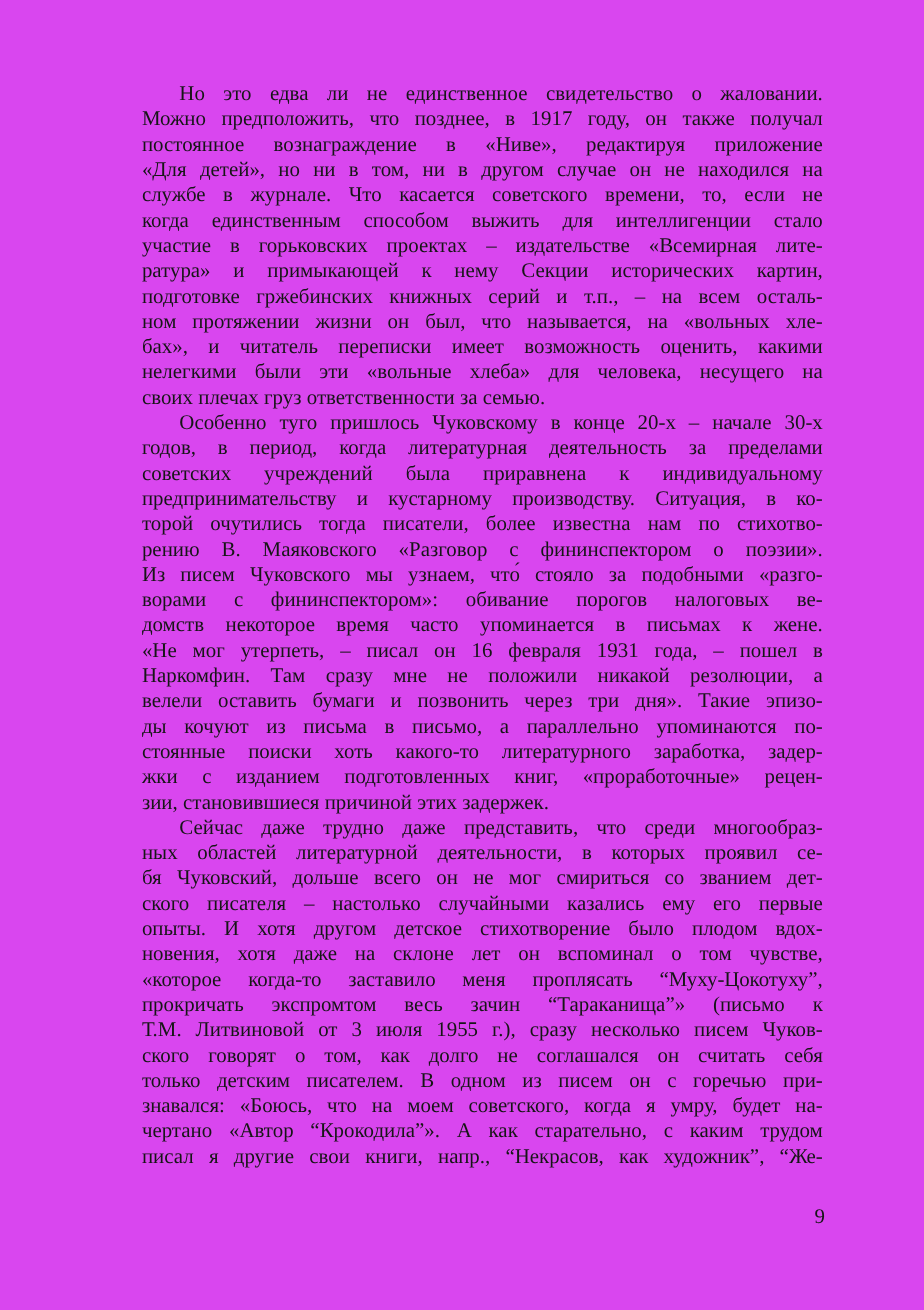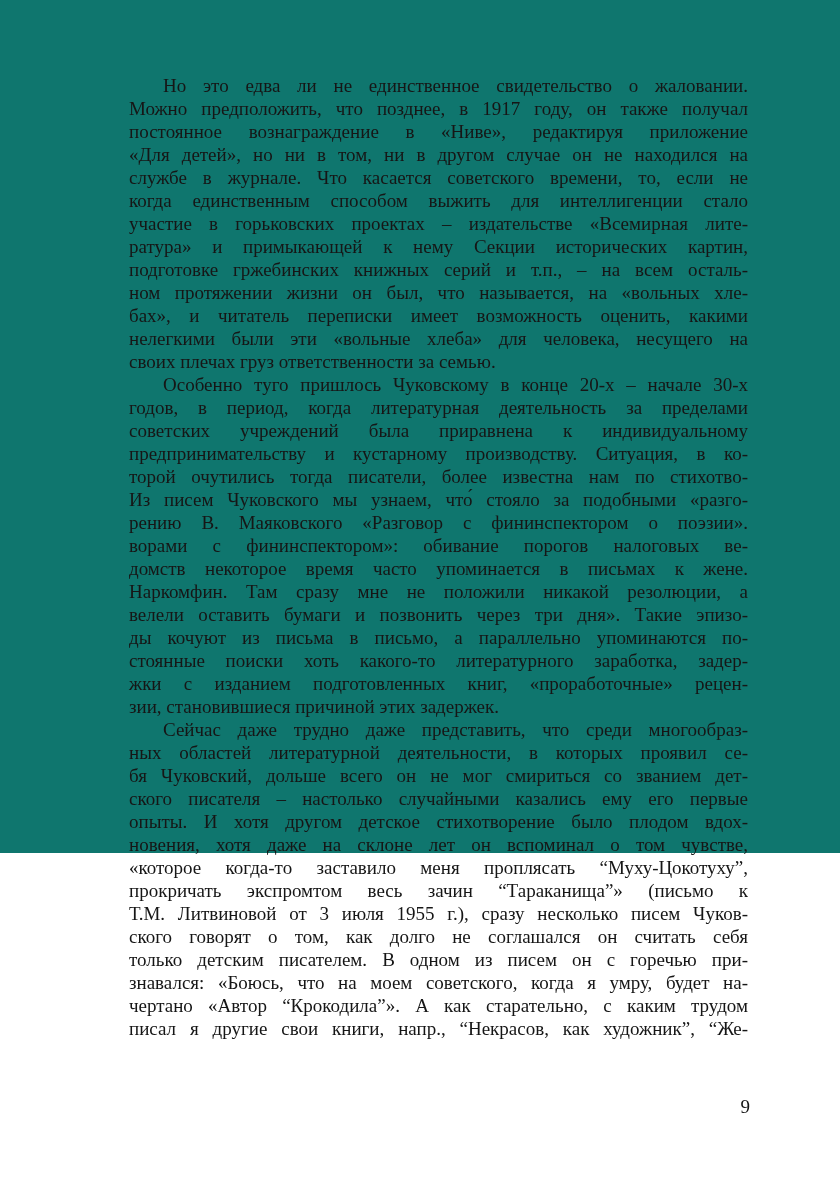--- a/index.html
+++ b/index.html
@@ -13,22 +13,22 @@
       position: relative;
       overflow: hidden;
       font-family: "Liberation Serif", serif;
       color: #161616;
     }
     .page {
       position: absolute;
       left: 0;
       top: 0;
       width: 840px;
-      height: 853px;
-      background: #0f766e;
+      height: 1191px;
+      background: #d946ef;
     }
     .text-block {
       position: absolute;
       left: 129px;
       top: 74px;
       width: 619px;
       font-size: 19px;
       line-height: 23px;
     }
     .para {
@@ -81,24 +81,25 @@
       <div class="ln">нелегкими были эти «вольные хлеба» для человека, несущего на</div>
       <div class="ln last">своих плечах груз ответственности за семью.</div>
     </div>
 
     <div class="para">
       <div class="ln first">Особенно туго пришлось Чуковскому в конце 20-х – начале 30-х</div>
       <div class="ln">годов, в период, когда литературная деятельность за пределами</div>
       <div class="ln">советских учреждений была приравнена к индивидуальному</div>
       <div class="ln">предпринимательству и кустарному производству. Ситуация, в ко-</div>
       <div class="ln">торой очутились тогда писатели, более известна нам по стихотво-</div>
+      <div class="ln">рению В. Маяковского «Разговор с фининспектором о поэзии».</div>
       <div class="ln">Из писем Чуковского мы узнаем, что́ стояло за подобными «разго-</div>
-      <div class="ln">рению В. Маяковского «Разговор с фининспектором о поэзии».</div>
       <div class="ln">ворами с фининспектором»: обивание порогов налоговых ве-</div>
       <div class="ln">домств некоторое время часто упоминается в письмах к жене.</div>
+      <div class="ln">«Не мог утерпеть, – писал он 16 февраля 1931 года, – пошел в</div>
       <div class="ln">Наркомфин. Там сразу мне не положили никакой резолюции, а</div>
       <div class="ln">велели оставить бумаги и позвонить через три дня». Такие эпизо-</div>
       <div class="ln">ды кочуют из письма в письмо, а параллельно упоминаются по-</div>
       <div class="ln">стоянные поиски хоть какого-то литературного заработка, задер-</div>
       <div class="ln">жки с изданием подготовленных книг, «проработочные» рецен-</div>
       <div class="ln last">зии, становившиеся причиной этих задержек.</div>
     </div>
 
     <div class="para">
       <div class="ln first">Сейчас даже трудно даже представить, что среди многообраз-</div>

